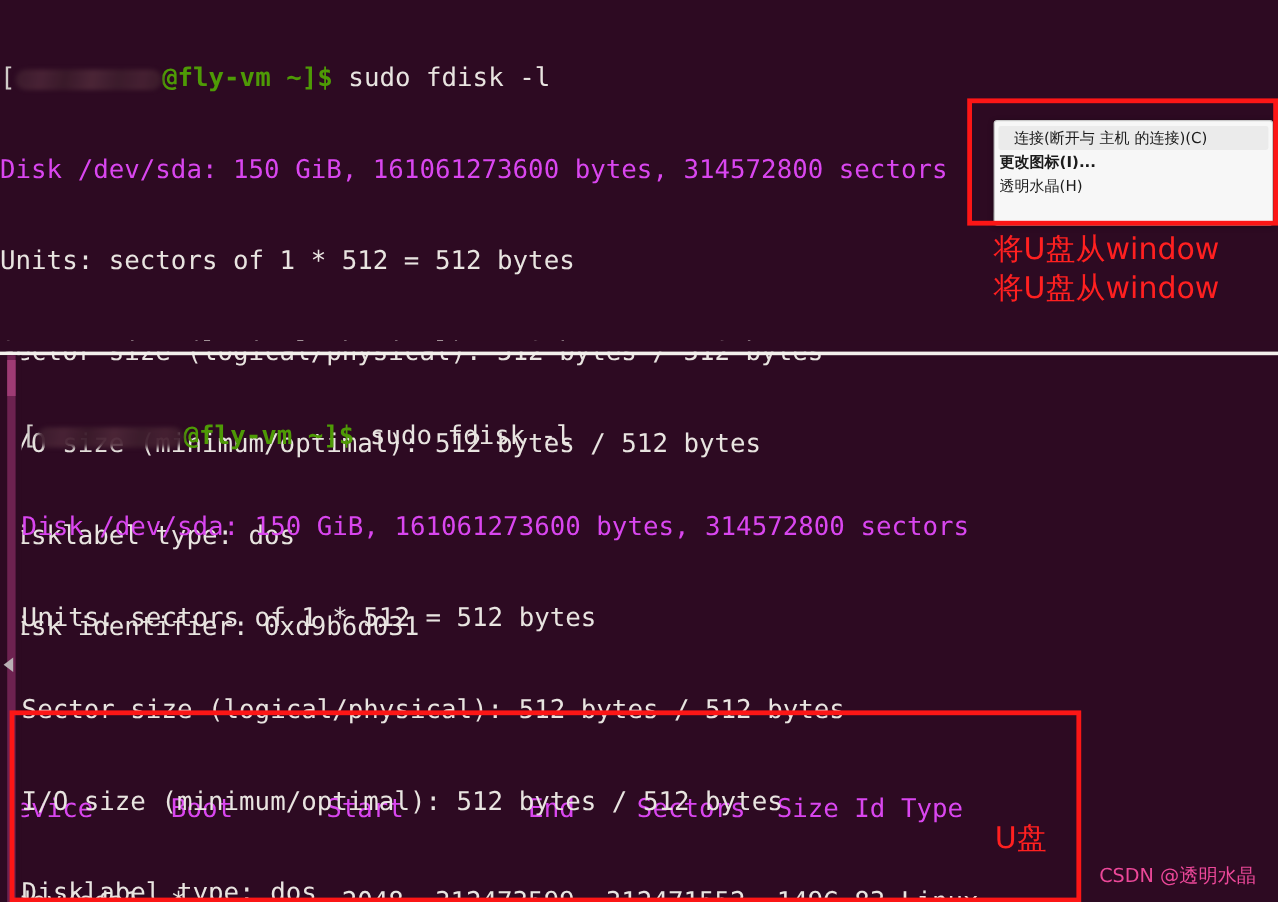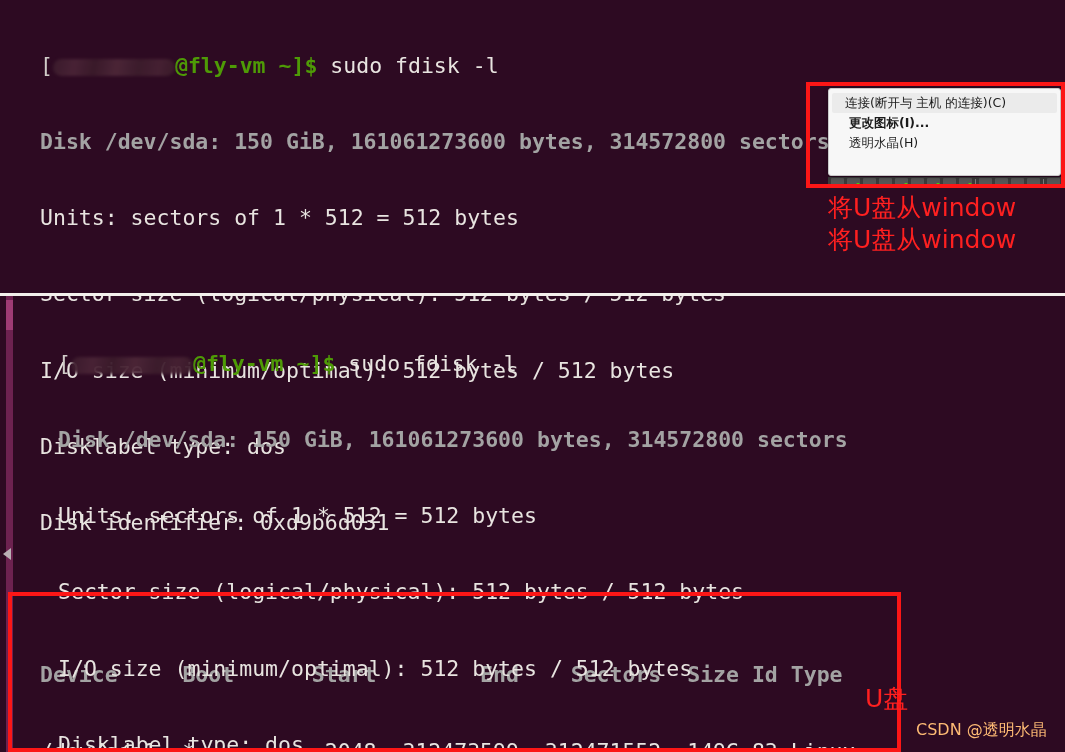--- a/index.html
+++ b/index.html
@@ -20,22 +20,22 @@
   .term {
     position:absolute;
     left:0; right:0;
     font-family:"DejaVu Sans Mono","Liberation Mono",monospace;
     font-size:21.5px;
     line-height:25.4px;
     color:#e8e4e0;
     white-space:pre;
     letter-spacing:0px;
   }
-  .line { white-space:pre; height:25.4px;padding-left:40px; }
-  .bold { font-weight:bold; color:#a3a3a3; }
+  .line { white-space:pre; height:25.4px; }
+  .bold { font-weight:normal; color:#d946ef; }
   .prompt-green { color:#4e9a06; font-weight:bold; }
   .prompt-plain { color:#d0ccc8; }
 
   
   .blur-user {
     display:inline-block;
     width:122px; height:17px;
     vertical-align:-3px;
     border-radius:9px;
     background:linear-gradient(100deg,#3b1b2c 0%,#4a2436 18%,#3a1a2a 34%,#4d2738 52%,#3c1c2c 70%,#472233 86%,#391a29 100%);
@@ -85,34 +85,34 @@
     position:absolute;
     border:4px solid #fc1616;
     background:transparent;
   }
   #redbox-menu { left:806px; top:82px; width:259px; height:106px; }
   #redbox-sdb  { left:8px;  top:592px; width:893px; height:160px; }
 
   
   #ctx-menu {
     position:absolute;
-    left:828px; top:88px;
+    left:828px; top:100px;
     width:233px; height:88px;
     background:#f7f7f7;
     border:1px solid #c9c9c9;
     border-radius:3px;
     box-shadow:0 1px 4px rgba(0,0,0,.35);
     font-family:"DejaVu Sans","Liberation Sans",sans-serif;
     padding:4px 0 3px 0;
     overflow:hidden;
   }
   .ctx-item {
     height:20px;
     line-height:20px;
-    padding-left:20px;
+    padding-left:4px;
     font-size:12.5px;
     color:#1b1b1b;
     white-space:nowrap;
   }
   .ctx-item.hi {
     background:#ebebeb;
     border-radius:2px;
     margin:0 3px;
     padding-left:13px;
   }
@@ -152,31 +152,31 @@
     font-family:"DejaVu Sans","Liberation Sans",sans-serif;
     font-weight:500;
     white-space:pre;
   }
   #note-usb-win {
     left:828px; top:192px;
     font-size:25px;
     line-height:32px;
   }
   #note-upan {
-    left:865px; top:682px;
+    left:829px; top:682px;
     font-size:25px;
   }
 
   
   #watermark {
     position:absolute;
     left:916px; top:720px;
     font-family:"DejaVu Sans","Liberation Sans",sans-serif;
     font-size:16px;
-    color:#fdba74;
+    color:#ec4899;
     white-space:nowrap;
   }
 </style>
 </head>
 <body>
 
 <div id="screen">
 
   <div class="term" id="sec1">
     <div class="line"><span class="prompt-plain">[</span><span class="blur-user"></span><span class="prompt-green">@fly-vm ~]$</span><span class="prompt-plain"> </span><span>sudo fdisk -l</span></div>

